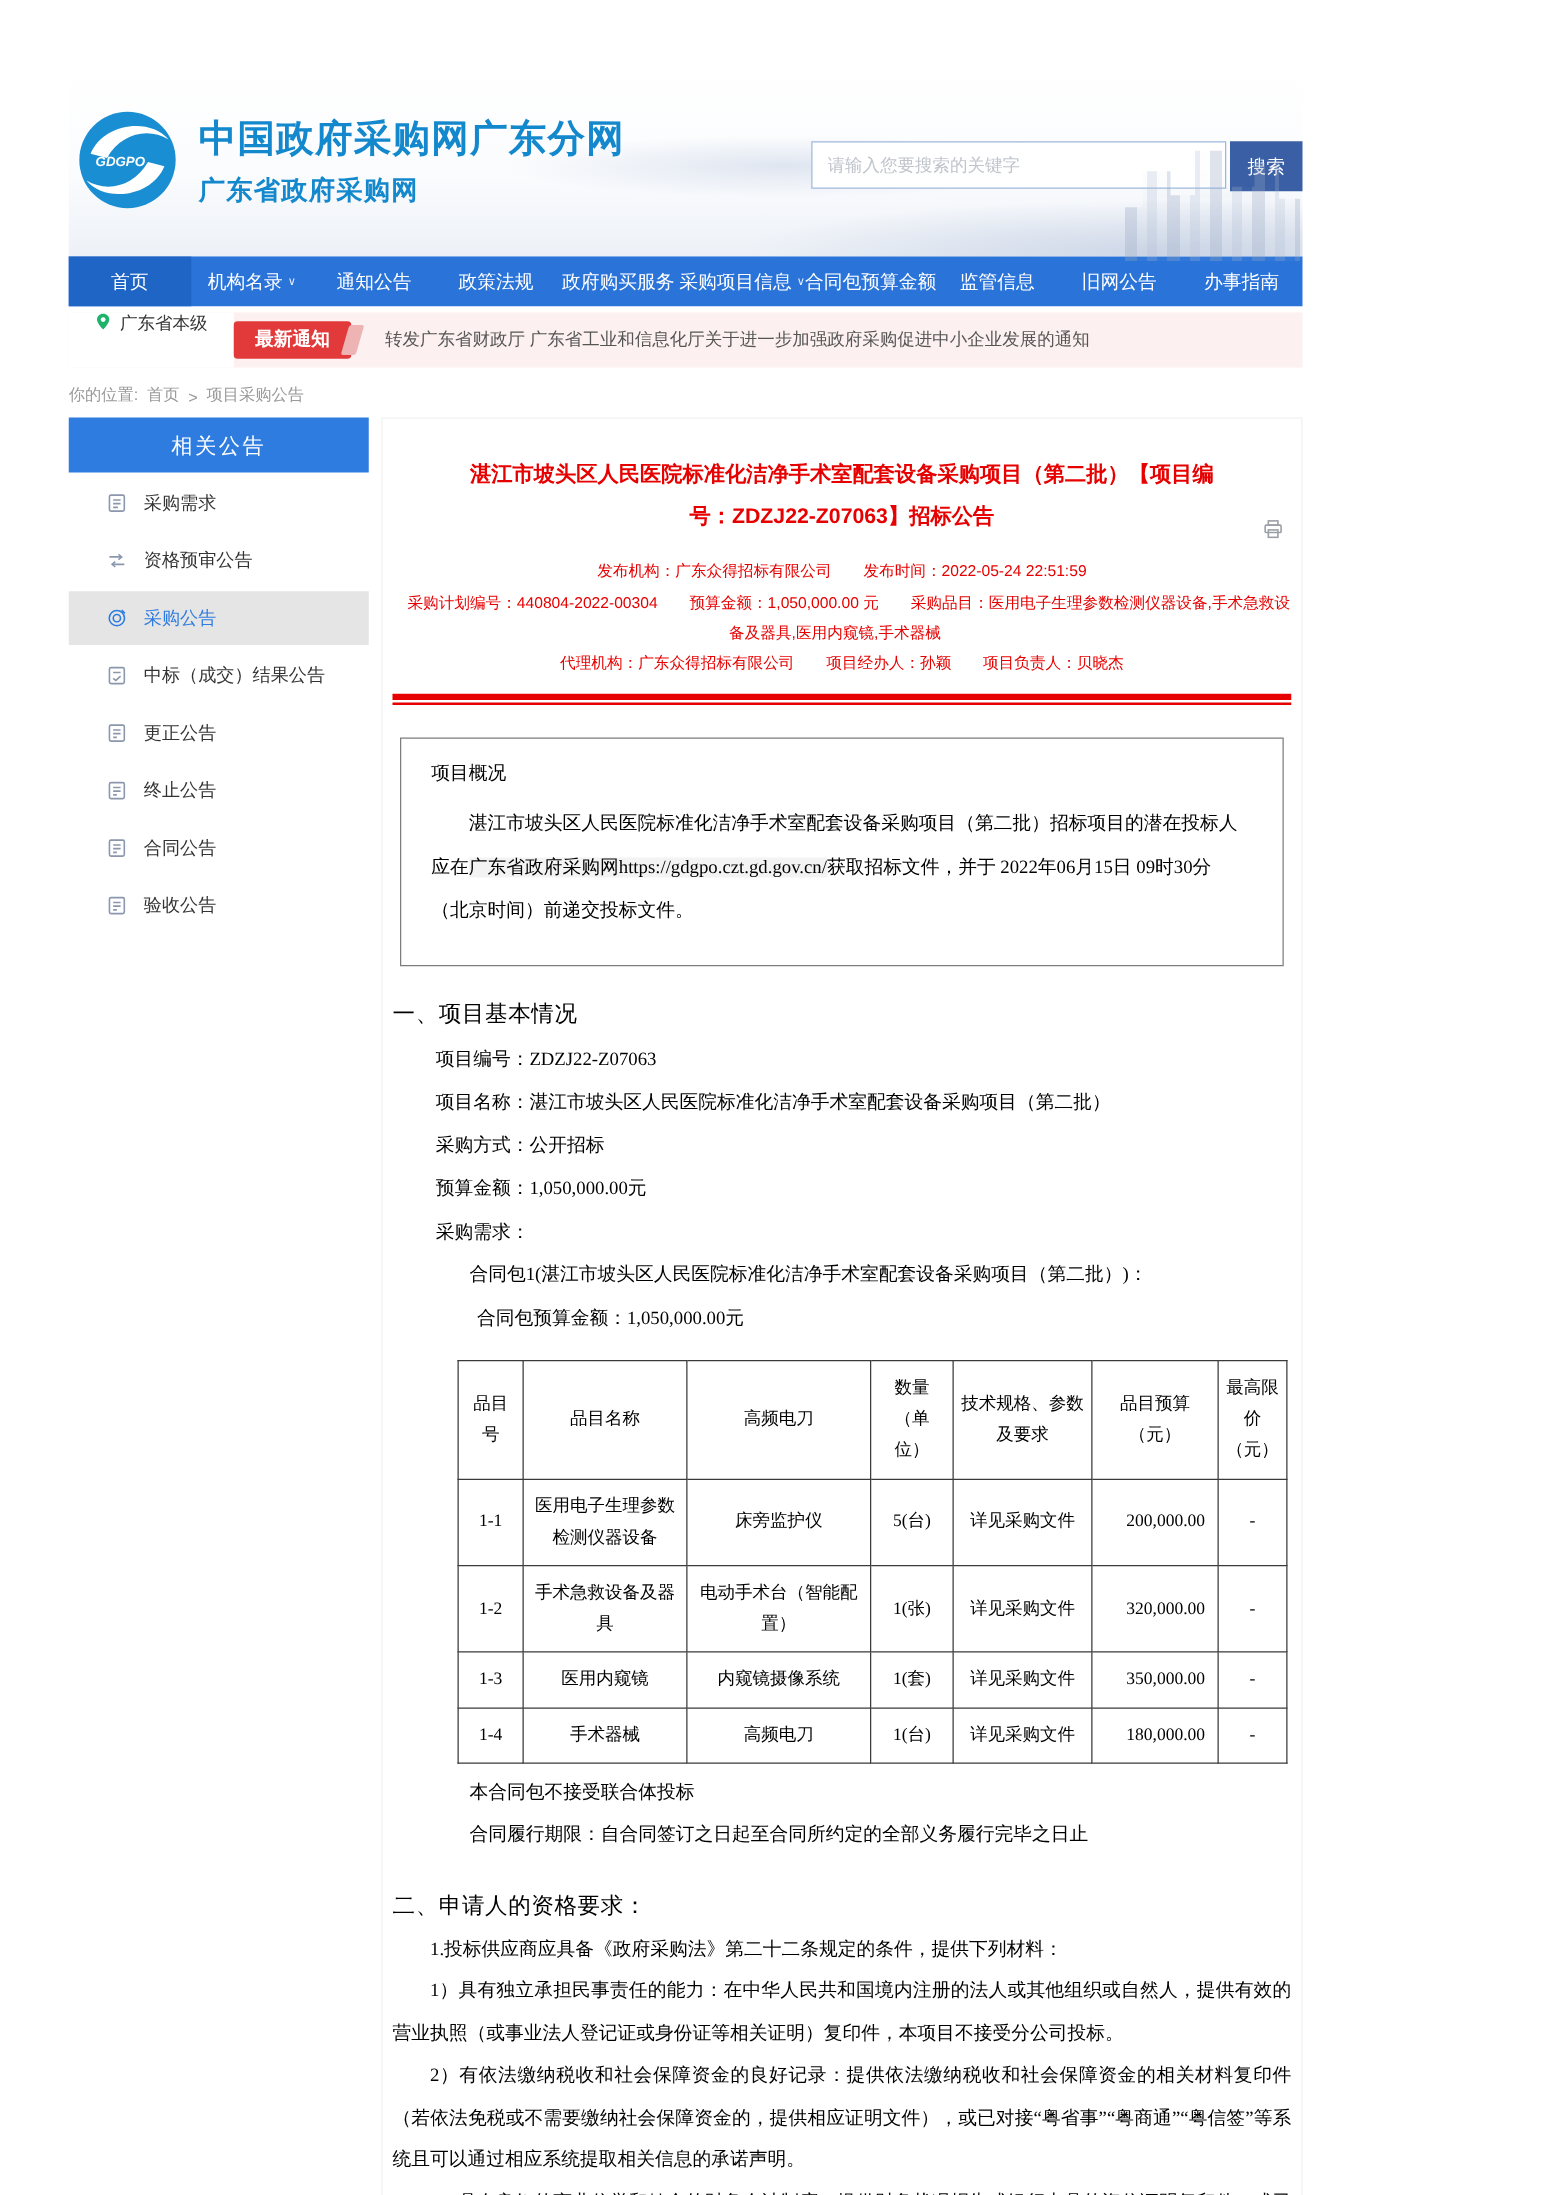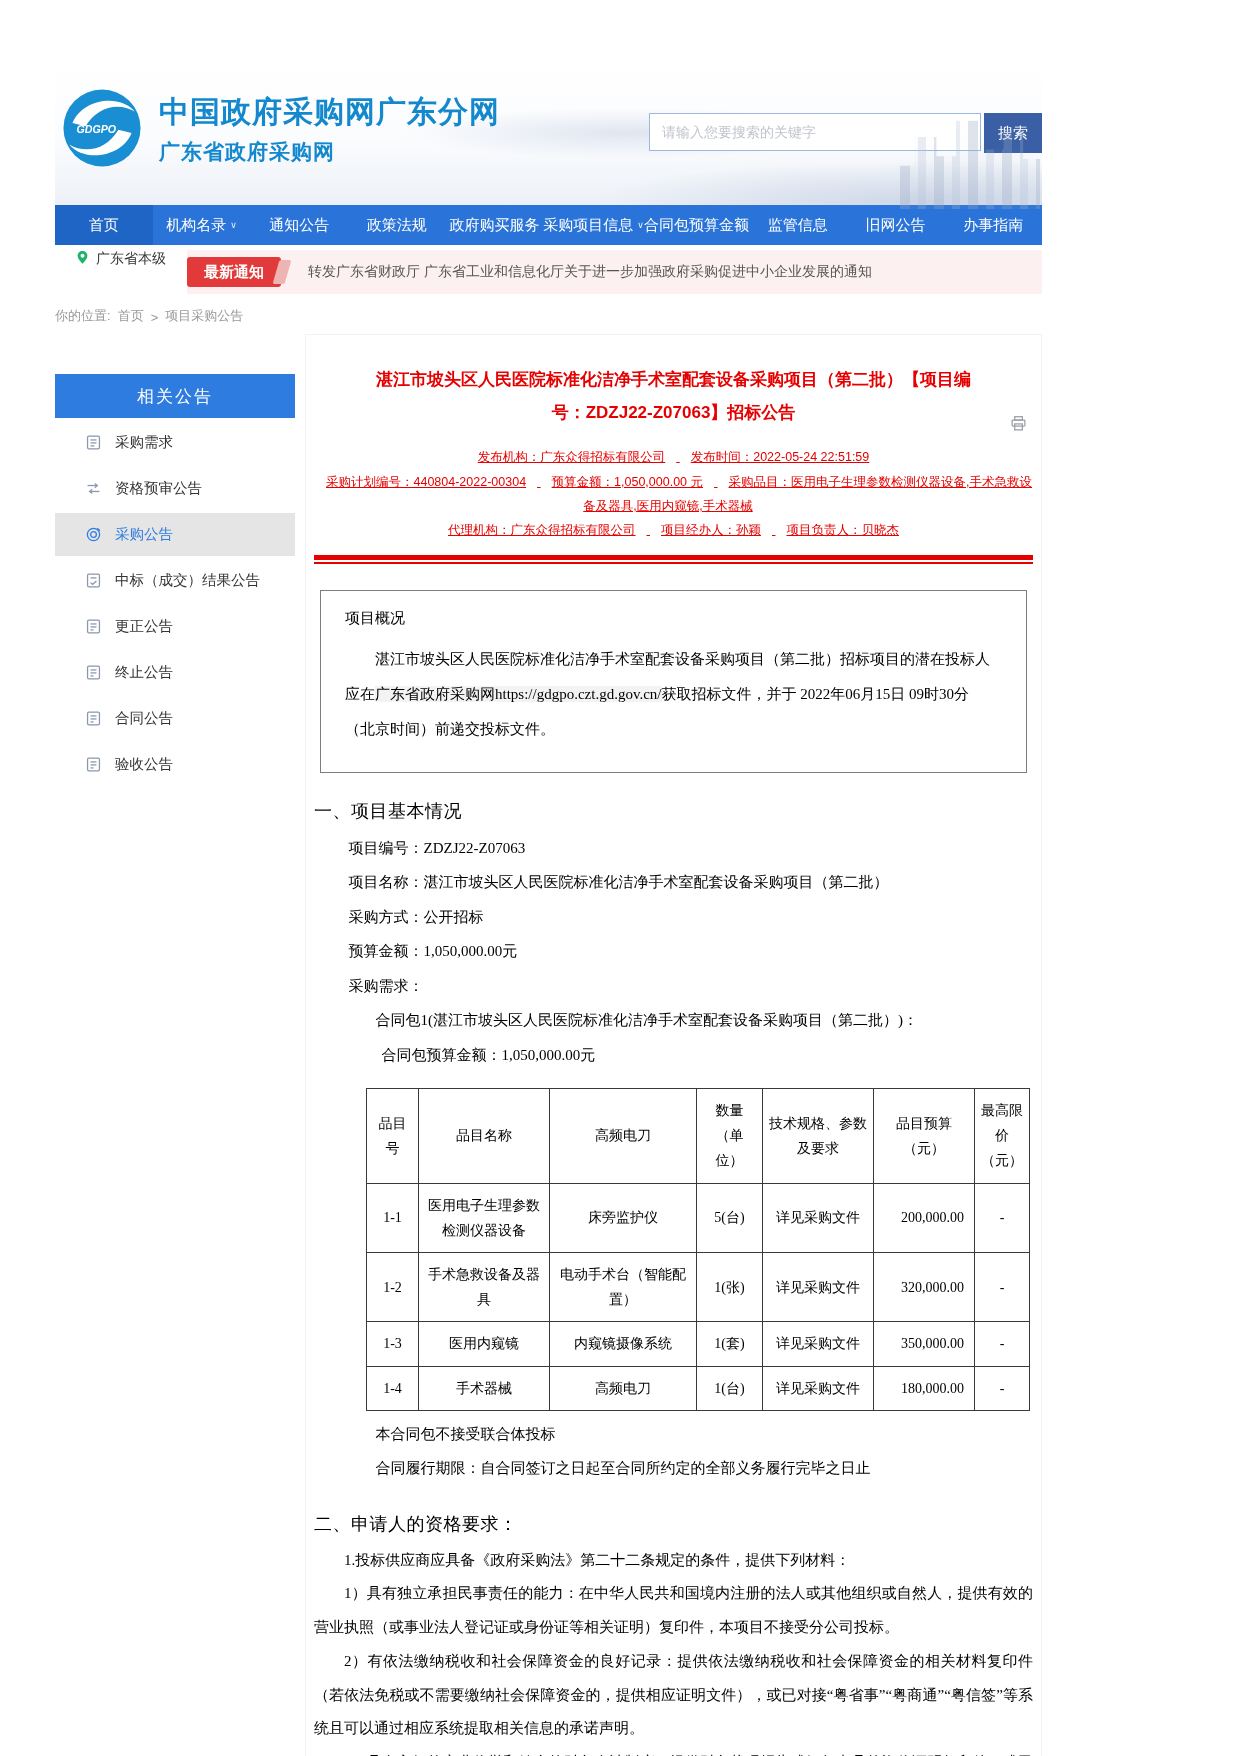--- a/index.html
+++ b/index.html
@@ -66,41 +66,41 @@
 
   
   .breadcrumb{display:flex;gap:7px;align-items:flex-end;margin:13px 0 9px;font-size:13px;color:#999;}
   .breadcrumb a{color:#999;text-decoration:none;cursor:pointer;}
 
   
   .main{display:flex;gap:10px;align-items:flex-start;}
   .sidebar{width:240px;flex:none;background:#fff;padding-bottom:26px;}
   .sidebar-title{
     height:44px;display:flex;align-items:center;justify-content:center;
-    background:#2e7ce0;color:#fff;font-size:17px;letter-spacing:2px;margin-top:40px;
+    background:#2e7ce0;color:#fff;font-size:17px;letter-spacing:2px;
   }
   .side-item{
     display:flex;align-items:center;gap:13px;margin-top:3px;
     padding:12px 8px 12px 30px;font-size:14.5px;color:#333;cursor:pointer;
   }
   .side-item .icon{color:#8a97ad;display:flex;}
   .side-item.active{background:#e5e5e5;color:#2e7ce0;text-align:right;}
   .side-item.active .icon{color:#2e7ce0;}
 
   .content{
     flex:1;position:relative;border:1px solid #f1f1f1;background:#fff;
     padding:28px 8px 40px;box-sizing:border-box;min-height:1380px;
   }
   .article-title{
     margin:0 52px;font-size:17px;font-weight:bold;color:#e60000;
     text-align:center;line-height:1.95;
   }
   .print{position:absolute;right:14px;top:80px;color:#9aa0a6;cursor:pointer;}
   .meta{margin-top:16px;text-align:center;font-size:12.5px;color:#e60000;line-height:1.95;}
-  .meta-line{margin:0;text-decoration:underline;}
+  .meta-line{margin:0;}
   .meta-seg{margin:0 11px;}
   .red-rule{margin-top:12px;height:2px;border-top:5px solid #e60000;border-bottom:2px solid #e60000;}
 
   
   .overview-box{
     margin:26px 6px 0;border:1px solid #7d7d7d;padding:18px 24px 24px;
     font-family:"Liberation Serif","DejaVu Serif",serif;font-size:15px;color:#000;
   }
   .overview-heading{margin-bottom:14px;}
   .overview-body{margin:0;line-height:2.35;text-indent:2em;}

